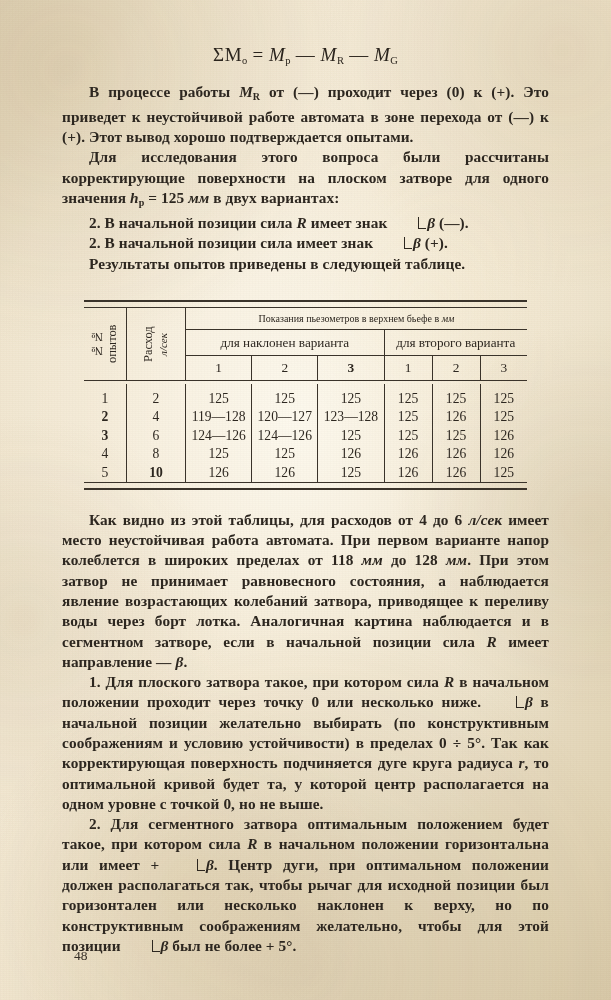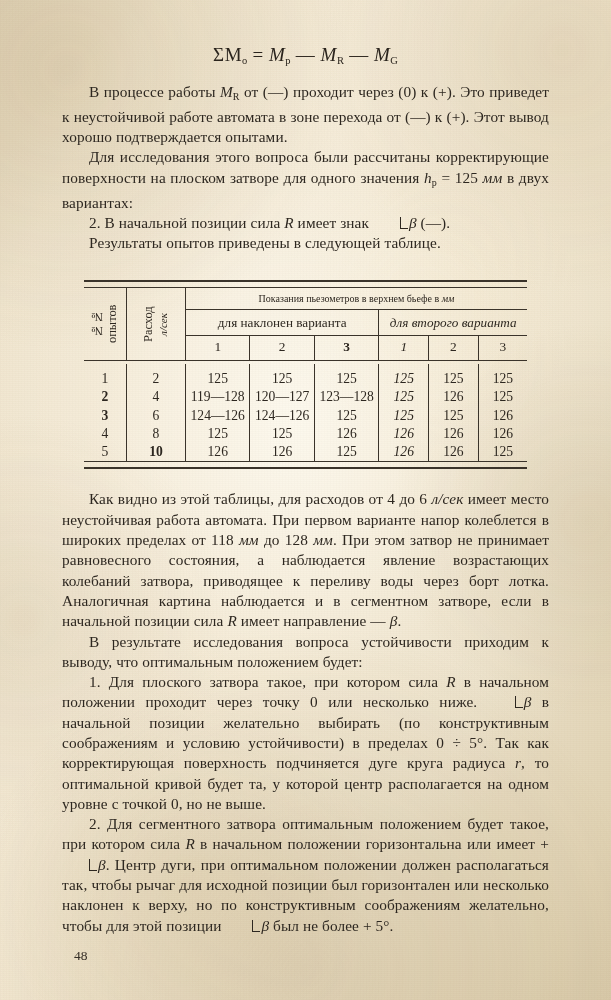--- a/index.html
+++ b/index.html
@@ -67,21 +67,21 @@
   }
   p.body {
     margin: 0;
     font-size: 15.3px;
     line-height: 20.3px;
     text-align: justify;
     text-justify: inter-word;
     letter-spacing: .1px;
     color: #2d2720;
   }
-  p.body.indent { text-indent: 27px; }
+  p.body.indent { text-indent: 27px; font-weight: bold; }
   p.gap { margin-top: 9px; }
   .it { font-style: italic; }
   .mvar { font-style: italic; }
   .mvar sub { font-size: 10px; font-style: normal; vertical-align: -.26em; }
   .ang {
     display: inline-block;
     font-style: normal;
     letter-spacing: 0;
   }
   .ang .corner {
@@ -148,21 +148,21 @@
     line-height: 1.18;
     font-size: 12.4px;
     white-space: nowrap;
     height: 72px;
     display: flex;
     align-items: center;
     justify-content: center;
   }
   .vert-box .u { font-style: italic; font-size: 11.2px; }
   .colsep { border-left: 1px solid #3a332a; }
-  .grp-sep { border-left: 1.3px solid #3a332a; font-style: italic; }
+  .grp-sep { border-left: 1.3px solid #3a332a; }
   tr.datarow td { padding: 1.2px 0 1.2px 0 !important; font-size: 13.6px; }
   tr.datarow td.n-em { font-weight: bold; }
   .spacer-row td { height: 6px; }
 
   .folio {
     position: absolute;
     left: 74px;
     bottom: 36px;
     font-size: 13.5px;
     z-index: 3;
@@ -178,20 +178,21 @@
     <div class="formula">
       <span class="sym"><span>ΣM</span><sub>o</sub></span><span class="sym"> = </span><span><span>M</span><sub>p</sub></span><span class="sym"> — </span><span><span>M</span><sub>R</sub></span><span class="sym"> — </span><span><span>M</span><sub>G</sub></span>
     </div>
 
     <p class="body indent gap" style="margin-top:16px"><span>В процессе работы </span><span class="mvar"><span>M</span><sub>R</sub></span><span> от (—) проходит через (0) к (+). Это приведет к неустойчивой работе автомата в зоне перехода от (—) к (+). Этот вывод хорошо подтверждается опытами.</span></p>
 
     <p class="body indent"><span>Для исследования этого вопроса были рассчитаны корректирующие поверхности на плоском затворе для одного значения </span><span class="mvar"><span>h</span><sub>p</sub></span><span> = 125 </span><span class="it">мм</span><span> в двух вариантах:</span></p>
 
     <p class="body indent"><span>2. В начальной позиции сила </span><span class="mvar">R</span><span> имеет знак </span><span class="ang"><span class="corner"></span><span class="beta">β</span></span><span> (—).</span></p>
 
+    <p class="body indent"><span>2. В начальной позиции сила имеет знак </span><span class="ang"><span class="corner"></span><span class="beta">β</span></span><span> (+).</span></p>
 
     <p class="body indent">Результаты опытов приведены в следующей таблице.</p>
 
     <div class="tbl-wrap">
       <table class="data">
         <tbody>
             <tr>
           <td class="rule-top" colspan="8"></td>
         </tr>
         <tr>
@@ -286,21 +287,20 @@
 
         <tr>
           <td class="rule-bottom" colspan="8"></td>
         </tr>
       </tbody>
         </table>
     </div>
 
     <p class="body indent" style="margin-top:20px"><span>Как видно из этой таблицы, для расходов от 4 до 6 </span><span class="it">л/сек</span><span> имеет место неустойчивая работа автомата. При первом варианте напор колеблется в широких пределах от 118 </span><span class="it">мм</span><span> до 128 </span><span class="it">мм</span><span>. При этом затвор не принимает равновесного состояния, а наблюдается явление возрастающих колебаний затвора, приводящее к переливу воды через борт лотка. Аналогичная картина наблюдается и в сегментном затворе, если в начальной позиции сила </span><span class="mvar">R</span><span> имеет направление — </span><span class="beta">β</span><span>.</span></p>
 
-    <p class="body indent">В результате исследования вопроса устойчивости приходим к выводу, что оптимальным положением будет:</p>
 
     <p class="body indent"><span>1. Для плоского затвора такое, при котором сила </span><span class="mvar">R</span><span> в начальном положении проходит через точку 0 или несколько ниже. </span><span class="ang"><span class="corner"></span><span class="beta">β</span></span><span> в начальной позиции желательно выбирать (по конструктивным соображениям и условию устойчивости) в пределах 0 ÷ 5°. Так как корректирующая поверхность подчиняется дуге круга радиуса </span><span class="mvar">r</span><span>, то оптимальной кривой будет та, у которой центр располагается на одном уровне с точкой 0, но не выше.</span></p>
 
     <p class="body indent"><span>2. Для сегментного затвора оптимальным положением будет такое, при котором сила </span><span class="mvar">R</span><span> в начальном положении горизонтальна или имеет + </span><span class="ang"><span class="corner"></span><span class="beta">β</span></span><span>. Центр дуги, при оптимальном положении должен располагаться так, чтобы рычаг для исходной позиции был горизонтален или несколько наклонен к верху, но по конструктивным соображениям желательно, чтобы для этой позиции </span><span class="ang"><span class="corner"></span><span class="beta">β</span></span><span> был не более + 5°.</span></p>
 
   </div>
 
   <div class="folio">48</div>
 </div>
 

